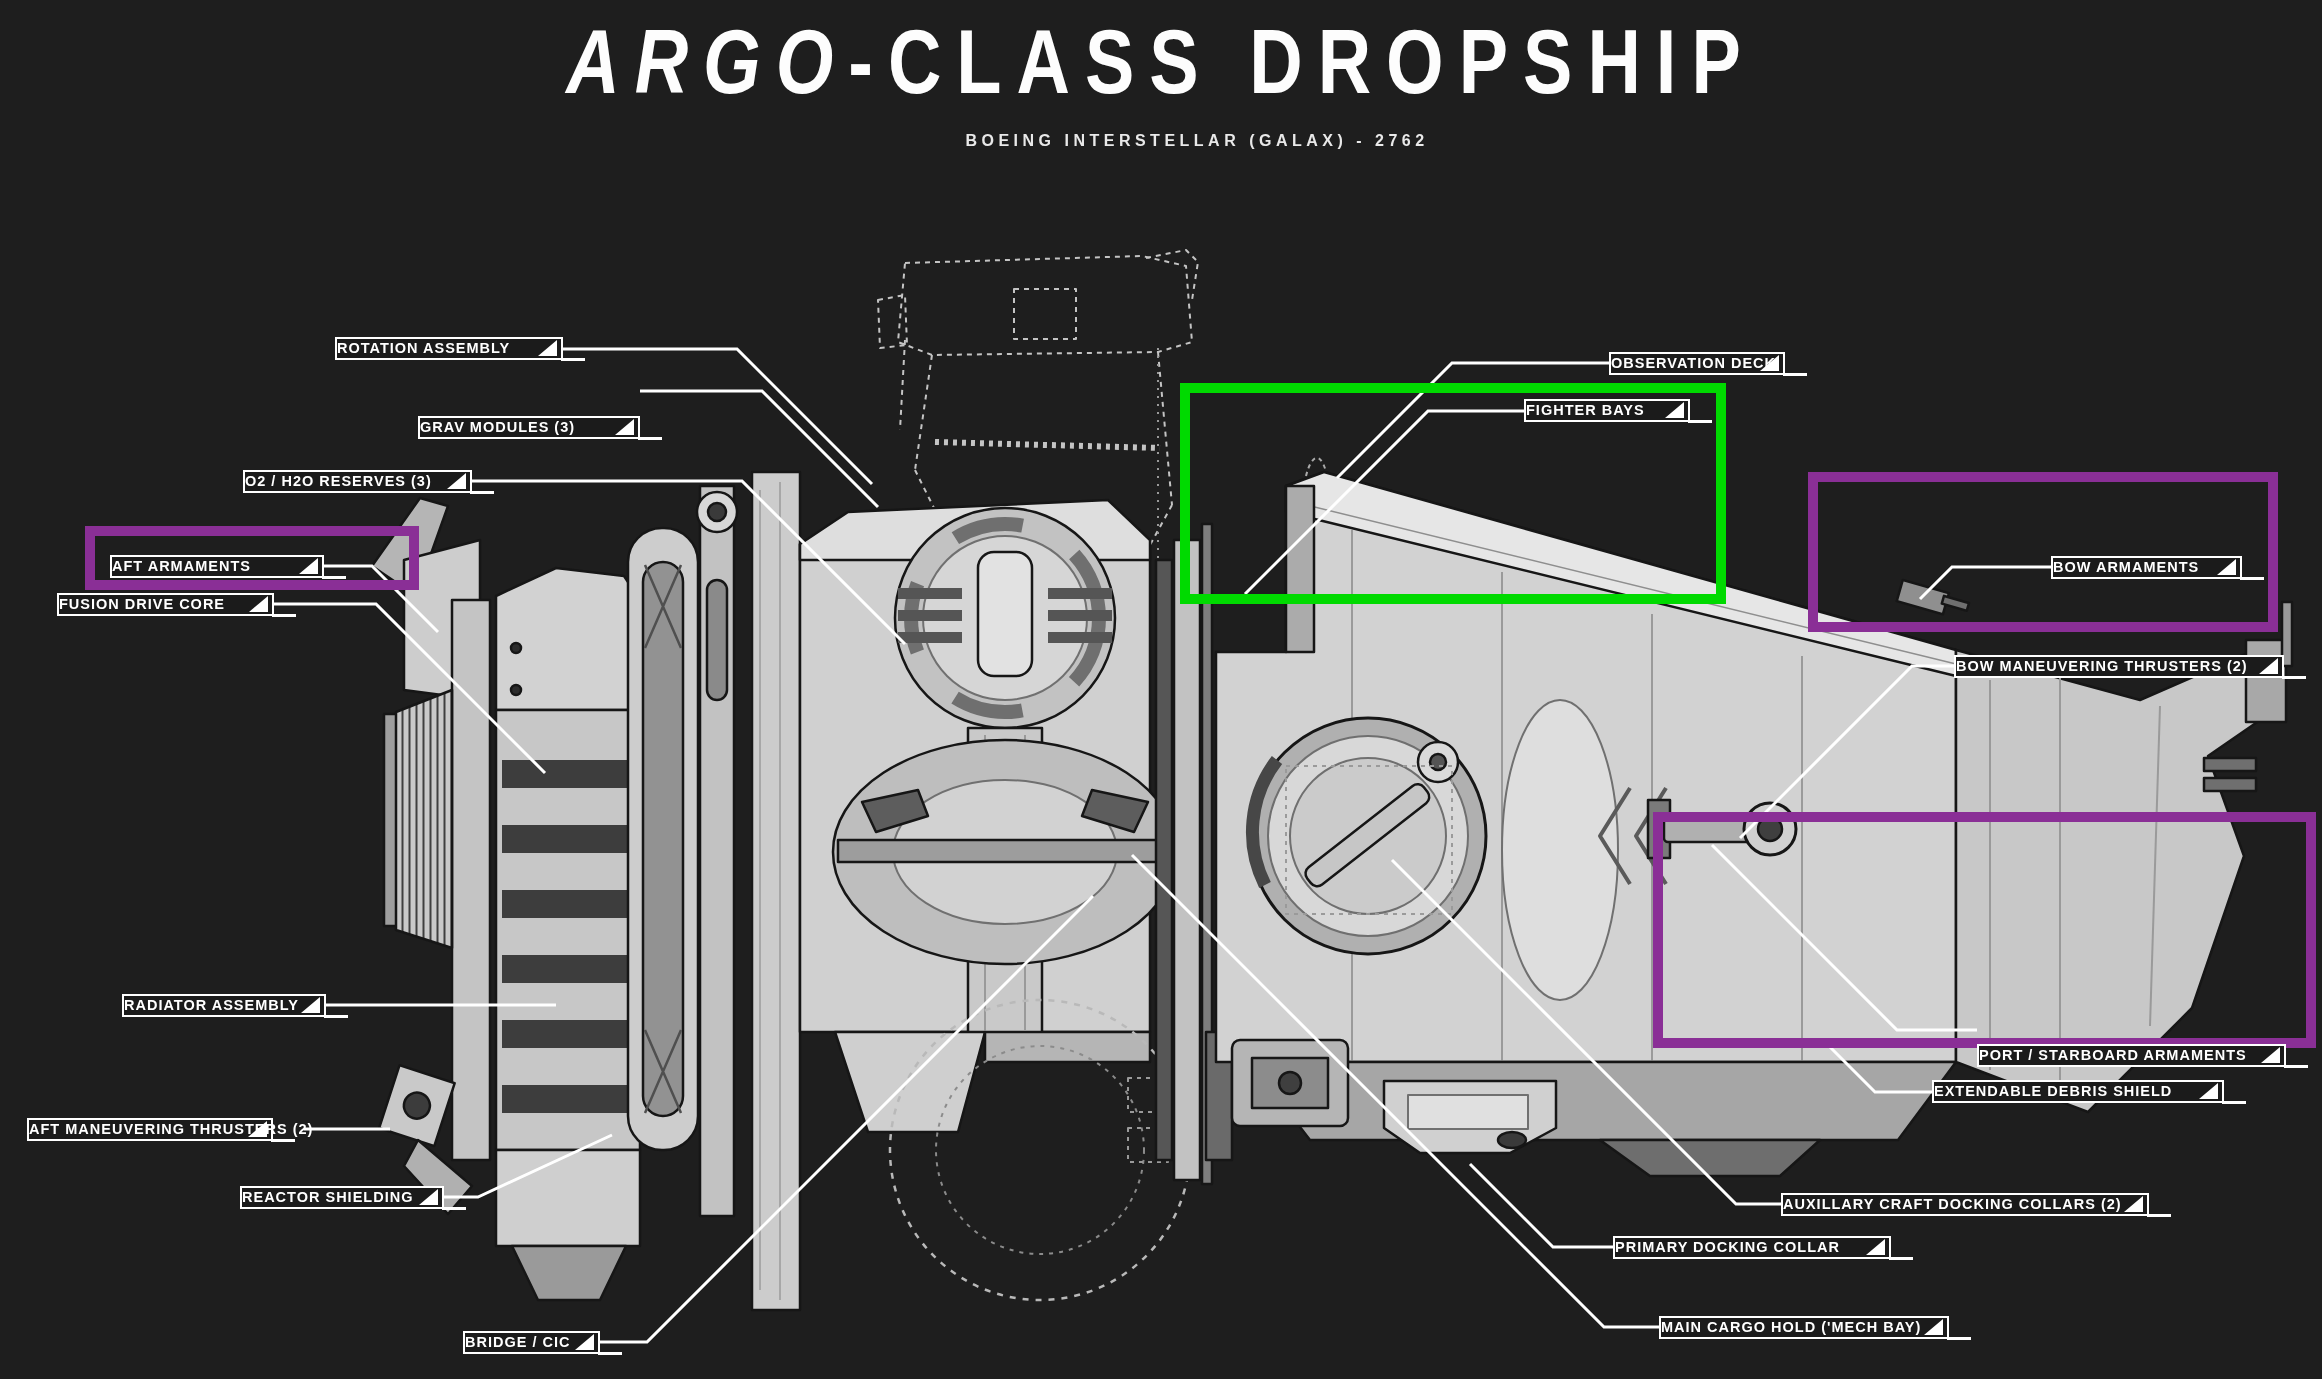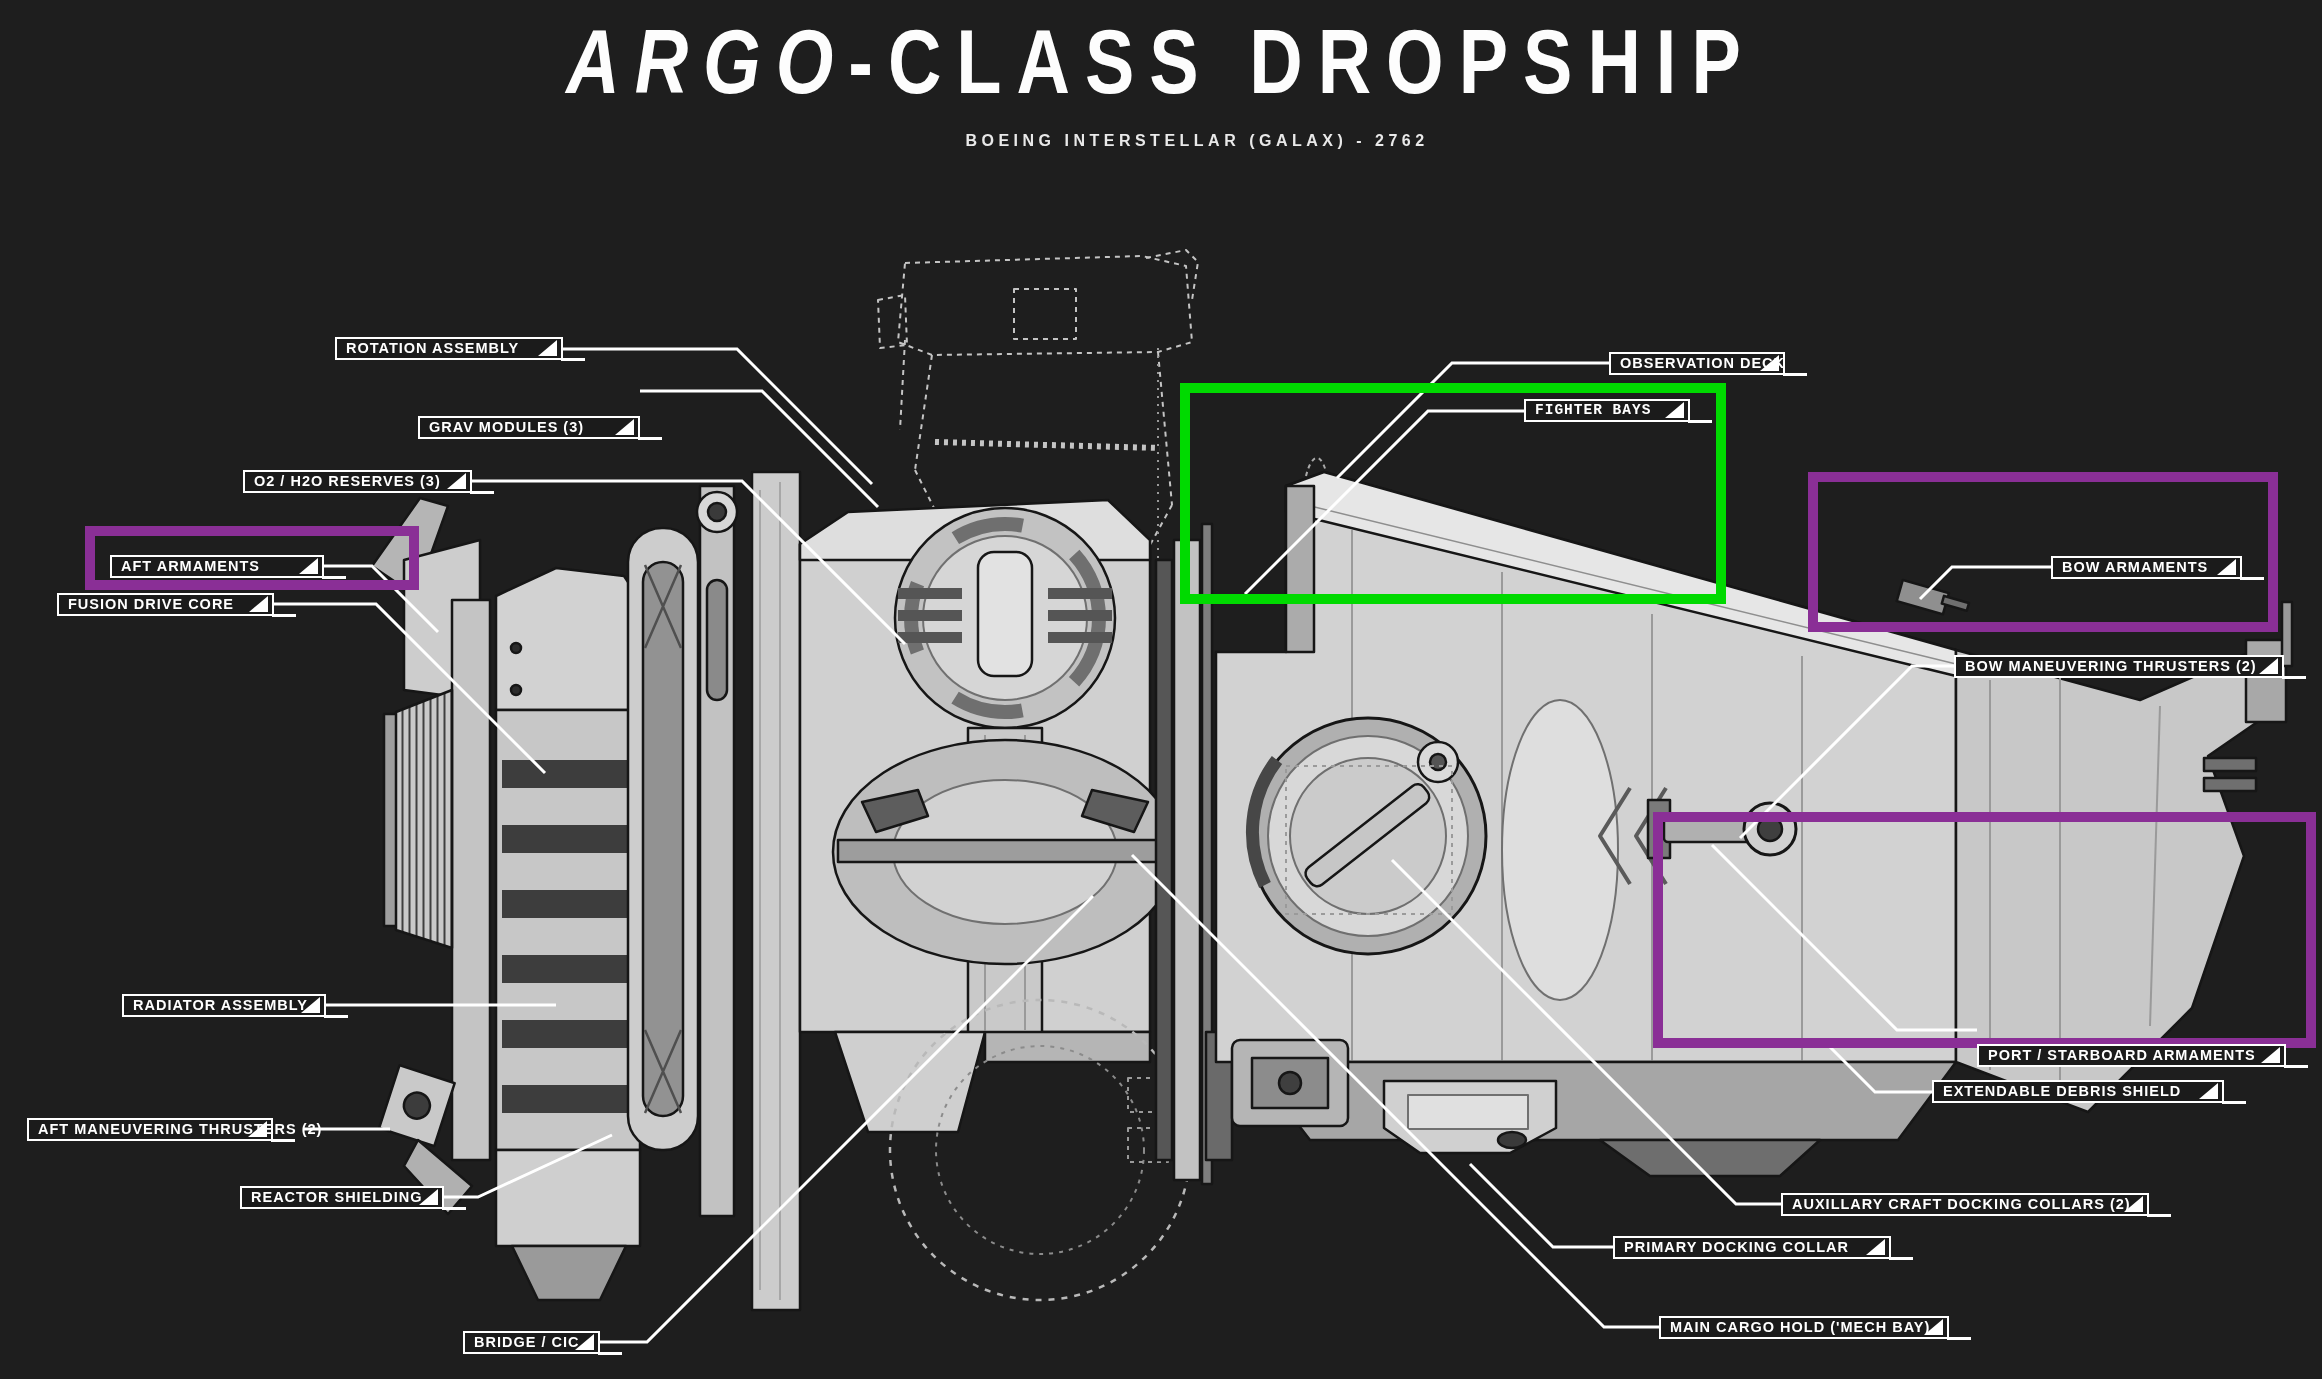--- a/index.html
+++ b/index.html
@@ -21,21 +21,21 @@
     font-size:16px;font-weight:700;letter-spacing:4.5px;color:#e9e9e9;white-space:nowrap;padding-left:36px;
   }
   
   .art,.leaders{position:absolute;left:0;top:0;}
   .leaders polyline{fill:none;stroke:#fff;stroke-width:3;stroke-linejoin:miter;stroke-linecap:butt;}
   
   .label{
     position:absolute;height:23px;box-sizing:border-box;
     border:2.5px solid #fff;background:#1b1b1b;color:#fff;
     font:700 14.5px/19px "Liberation Sans",sans-serif;letter-spacing:1px;
-    padding-left:9px;white-space:nowrap;
+    white-space:nowrap;
   }
   .label::after{ 
     content:"";position:absolute;right:-24px;bottom:-2.5px;width:24px;height:2.5px;background:#fff;
   }
   .label .tri{
     position:absolute;right:4px;bottom:2px;width:0;height:0;
     border-left:19px solid transparent;border-bottom:16px solid #fff;
   }
   
   .highlight{position:absolute;border:10px solid;box-sizing:border-box;background:transparent;}
@@ -273,21 +273,21 @@
       <span class="tri"></span>
     </div>
       <div class="label" style="left: 463px; top: 1331px; width: 137px;">
       <span class="label-text">BRIDGE / CIC</span>
       <span class="tri"></span>
     </div>
       <div class="label" style="left: 1609px; top: 352px; width: 176px;">
       <span class="label-text">OBSERVATION DECK</span>
       <span class="tri"></span>
     </div>
-      <div class="label" style="left: 1524px; top: 399px; width: 166px; font-family: Liberation Mono, monospace;">
+      <div class="label" style="left: 1524px; top: 399px; width: 166px;">
       <span class="label-text">FIGHTER BAYS</span>
       <span class="tri"></span>
     </div>
       <div class="label" style="left: 2051px; top: 556px; width: 191px;">
       <span class="label-text">BOW ARMAMENTS</span>
       <span class="tri"></span>
     </div>
       <div class="label" style="left: 1954px; top: 655px; width: 330px;">
       <span class="label-text">BOW MANEUVERING THRUSTERS (2)</span>
       <span class="tri"></span>

